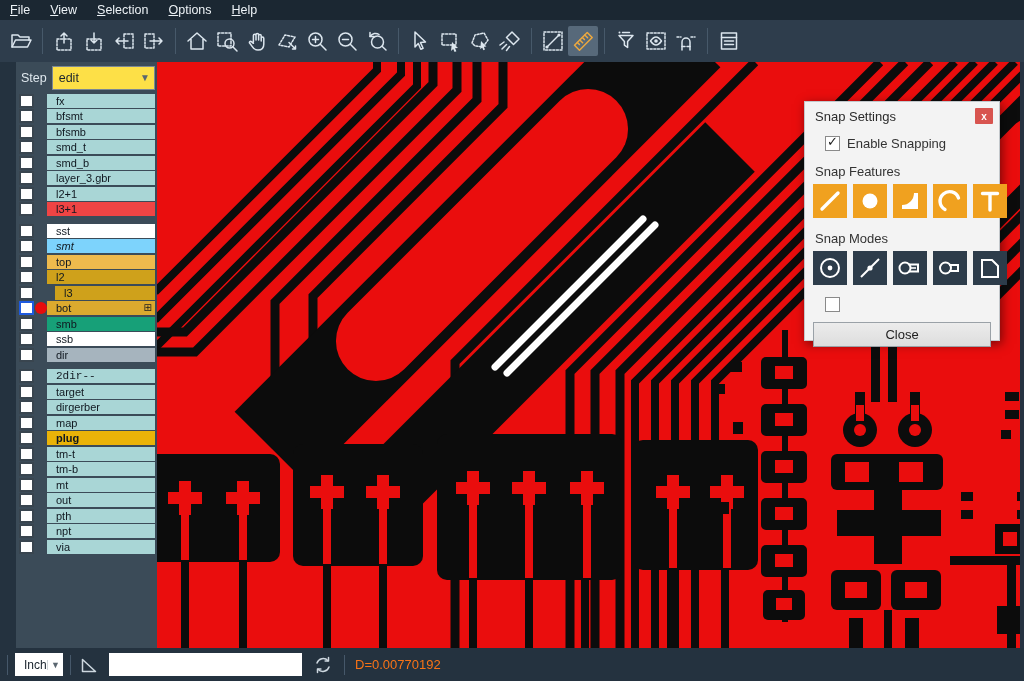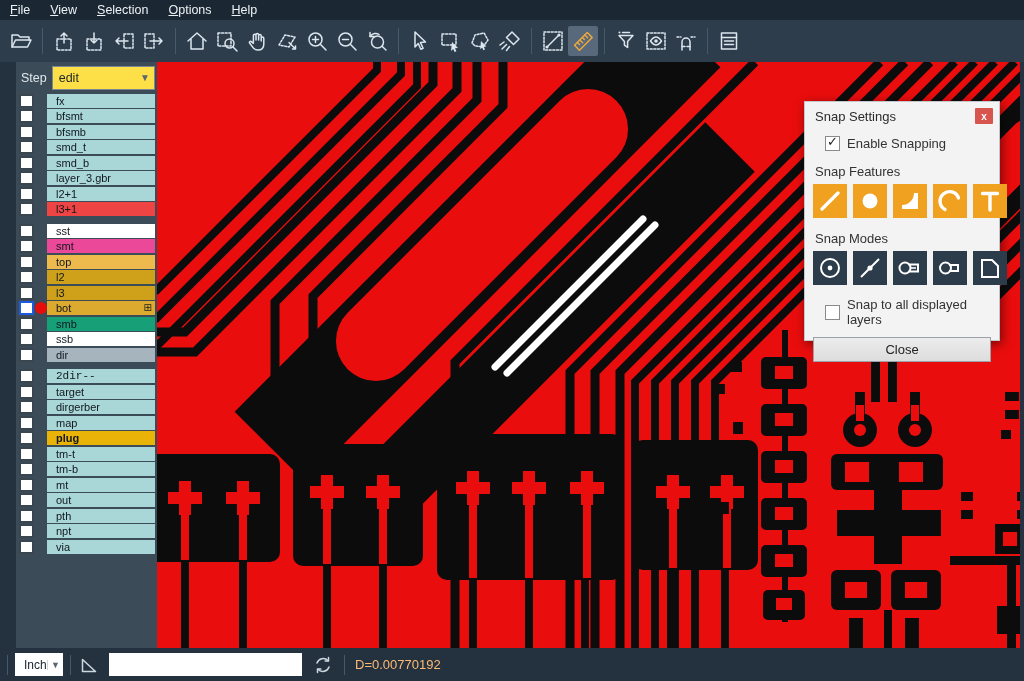--- a/index.html
+++ b/index.html
@@ -68,21 +68,21 @@
   .statusbar{position:absolute;left:0;bottom:0;width:1024px;height:33px;background:#24323f;
              display:flex;align-items:center;z-index:5;font-size:12.5px;}
   .sb-sep{width:1px;height:20px;background:#46586a;margin:0 7px;flex:0 0 auto;}
   .unit-select{width:48px;height:23px;background:#fff;display:flex;align-items:center;color:#1a242e;}
   .unit-select .val{flex:1;padding-left:9px;font-size:12px;}
   .unit-select .chev{width:16px;color:#5a6670;font-size:9px;text-align:center;border-left:1px solid #cfd4d8;}
   .sb-icon{display:flex;align-items:center;justify-content:center;}
   .sb-icon svg{stroke:#cdd7df;fill:none;stroke-width:1.5;stroke-linecap:round;stroke-linejoin:round;}
   .cmd-input{width:193px;height:23px;border:none;background:#fff;margin-left:9px;padding:0 5px;
              font-size:12px;font-family:"Liberation Sans",sans-serif;box-sizing:border-box;}
-  .distance{color:#fdba74;font-size:13px;}
+  .distance{color:#f97316;font-size:13px;}
 </style>
 </head>
 <body>
 
 <div class="menubar">
   <span class="menu-item"><u>F</u>ile</span>
   <span class="menu-item"><u>V</u>iew</span>
   <span class="menu-item"><u>S</u>election</span>
   <span class="menu-item"><u>O</u>ptions</span>
   <span class="menu-item"><u>H</u>elp</span>
@@ -286,36 +286,36 @@
       </div>
       <div class="layer-sep"></div>
       <div class="layer-row">
         <span class="layer-cb"></span>
         <span class="layer-gutter"></span>
         <span class="layer-chip" style="background: rgb(255, 255, 255);">sst</span>
       </div>
       <div class="layer-row">
         <span class="layer-cb"></span>
         <span class="layer-gutter"></span>
-        <span class="layer-chip" style="background: #ec4899;">smt</span>
+        <span class="layer-chip" style="background: #7dd3fc; font-style: italic;">smt</span>
       </div>
       <div class="layer-row">
         <span class="layer-cb"></span>
         <span class="layer-gutter"></span>
         <span class="layer-chip" style="background: rgb(238, 186, 77);">top</span>
       </div>
       <div class="layer-row">
         <span class="layer-cb"></span>
         <span class="layer-gutter"></span>
         <span class="layer-chip" style="background: rgb(207, 161, 27);">l2</span>
       </div>
       <div class="layer-row">
         <span class="layer-cb"></span>
         <span class="layer-gutter"></span>
-        <span class="layer-chip" style="background: rgb(207, 161, 27);">l3</span>
+        <span class="layer-chip" style="background: rgb(207, 161, 27); margin-left: 8px;">l3</span>
       </div>
       <div class="layer-row">
         <span class="layer-cb sel"></span>
         <span class="layer-gutter">
           <span class="layer-dot"></span>
         </span>
         <span class="layer-chip" style="background: rgb(220, 170, 46);">bot<span class="layer-grid">⊞</span></span>
       </div>
       <div class="layer-row">
         <span class="layer-cb"></span>
@@ -623,21 +623,20 @@
         </svg>
       </div>
     <div class="sd-btn dark">
         <svg width="34" height="34" viewBox="0 0 34 34">
           <path d="M9 26V9h10l6 6v11z" stroke="#fff" stroke-width="2" fill="none"></path>
         </svg>
       </div>
   </div>
   <div class="sd-check-row">
     <span class="sd-cb"></span>
-    <span>Snap to all displayed layers</span>
   </div>
   <div class="sd-close-btn">Close</div>
 </div>
 
 <div class="statusbar">
   <div class="sb-sep"></div>
   <div class="unit-select">
     <span class="val">Inch</span>
     <span class="chev">▼</span>
   </div>

